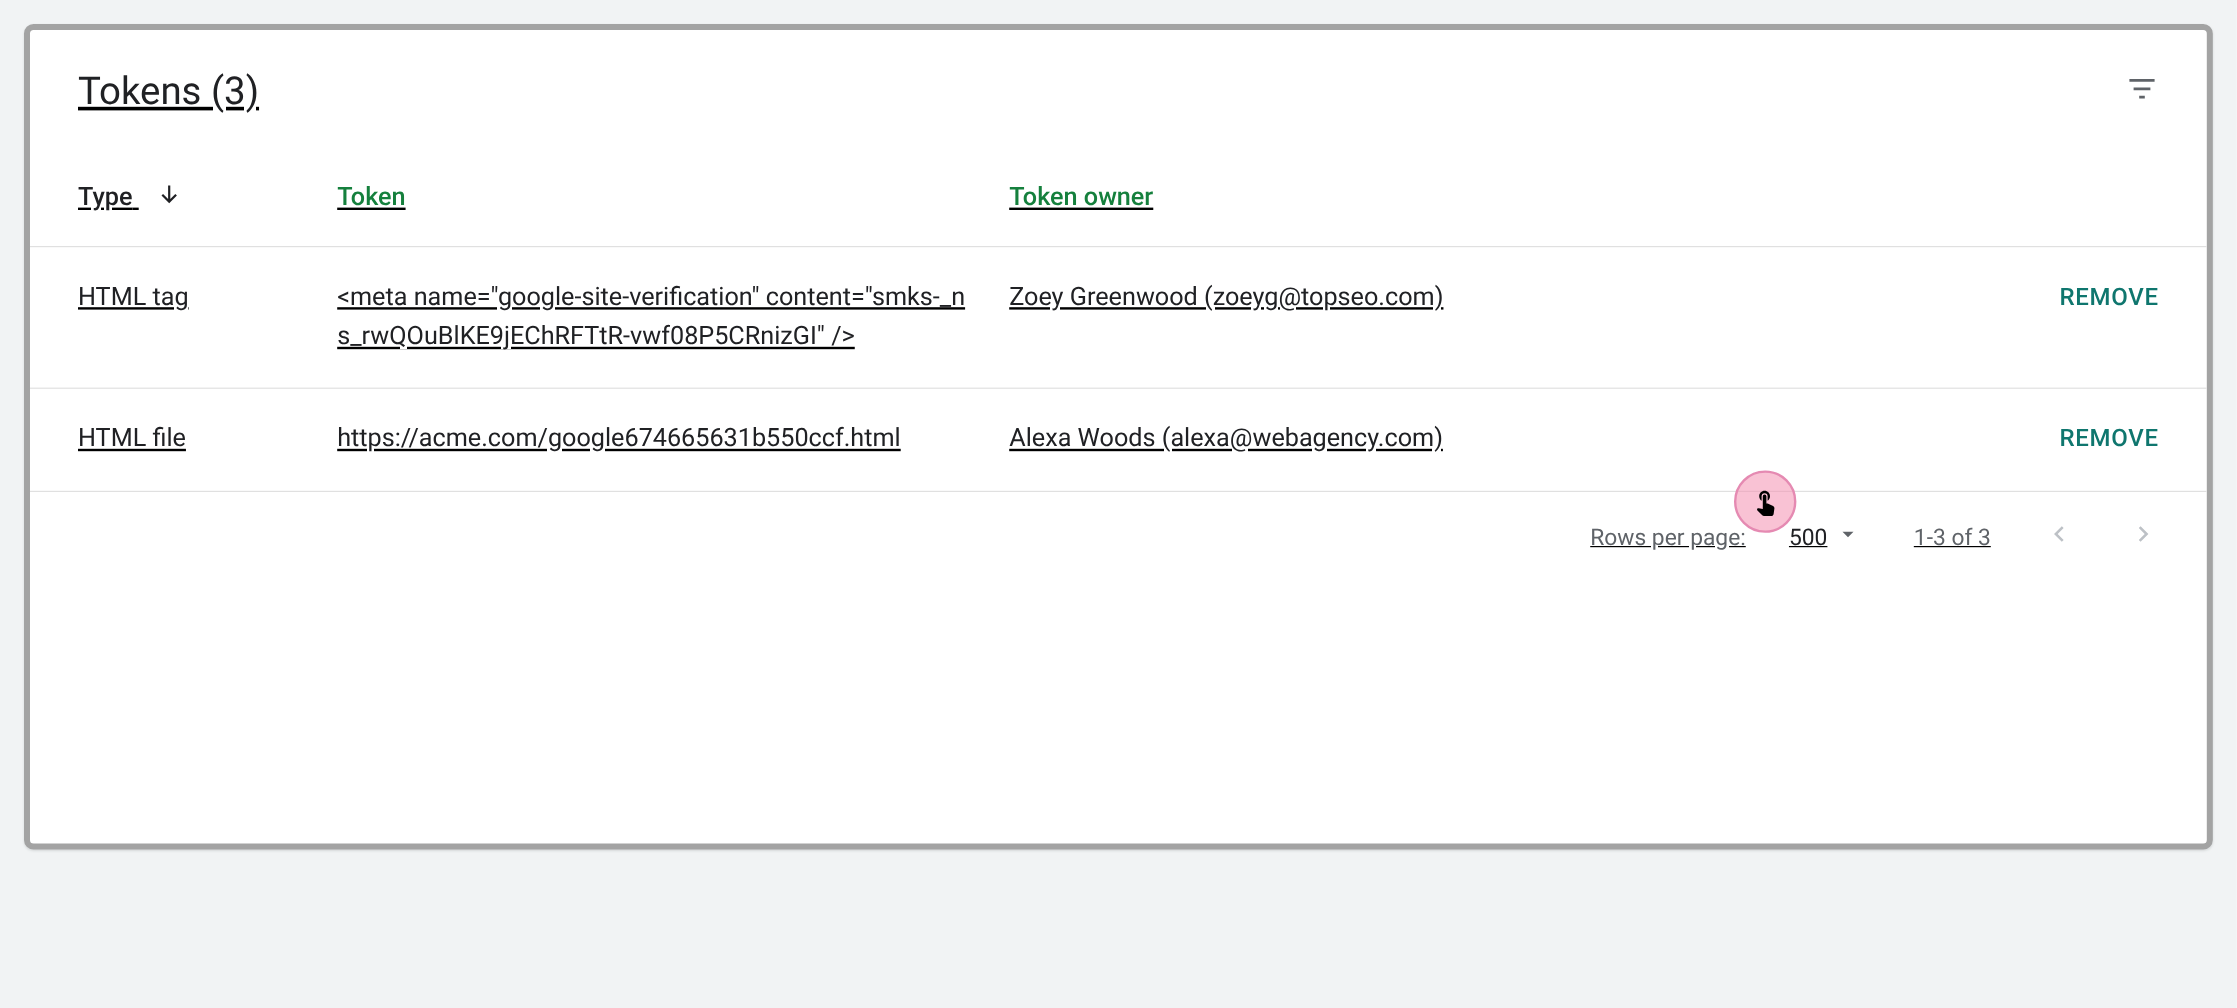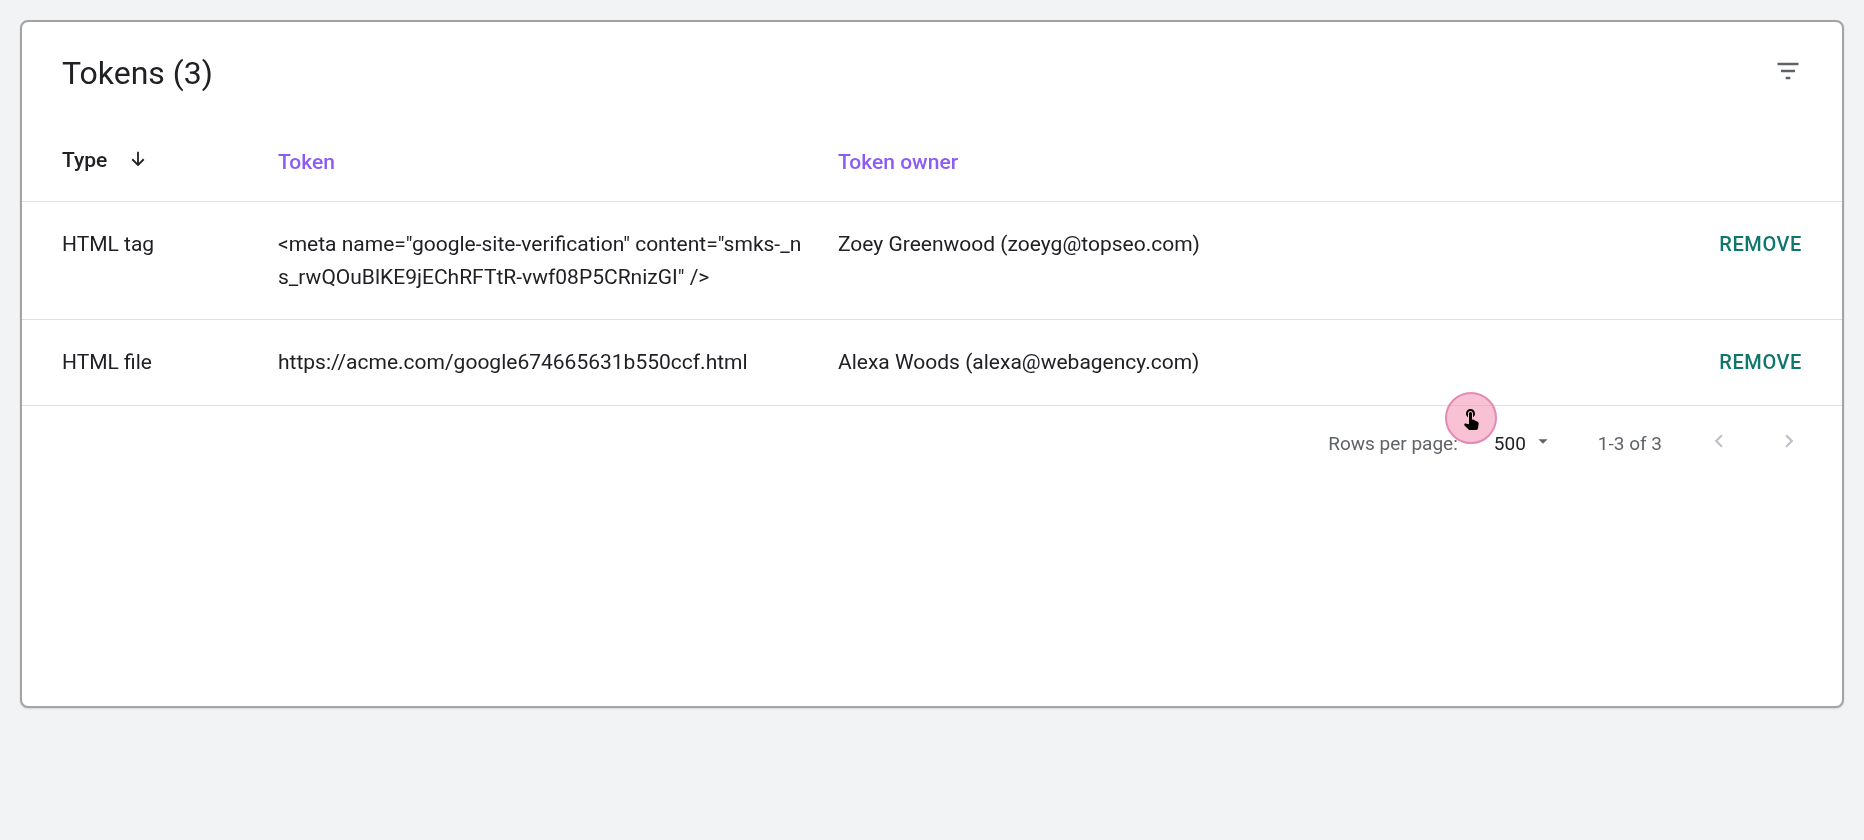--- a/index.html
+++ b/index.html
@@ -6,26 +6,27 @@
   body {
     font-family: 'Google Sans', Roboto, Arial, sans-serif;
     background: #f1f3f4;
     width: 1864px;
     height: 840px;
     padding: 20px;
     position: relative;
   }
   .card {
     background: #fff;
-    border: 2px solid #a3a3a3;
+    border: 5px solid #a3a3a3;
     border-radius: 8px;
     box-shadow: 0 1px 2px rgba(60,64,67,0.15);
     width: 100%;
     height: 688px;
     overflow: hidden;
+    text-decoration: underline;
   }
   .card-header {
     display: flex;
     align-items: center;
     justify-content: space-between;
     padding: 32px 40px 28px 40px;
   }
   .card-title {
     font-size: 32px;
     font-weight: 400;
@@ -40,21 +41,21 @@
   }
   table {
     width: 100%;
     border-collapse: collapse;
     table-layout: fixed;
   }
   thead th {
     text-align: left;
     font-weight: 500;
     font-size: 21px;
-    color: #8b5cf6;
+    color: #15803d;
     padding: 28px 16px 26px 16px;
     border-bottom: 1px solid #e0e0e0;
   }
   thead th.sorted {
     color: #202124;
     margin-left: 30px;
   }
   thead th:first-child { padding-left: 40px; }
   .sort-arrow {
     display: inline-block;

